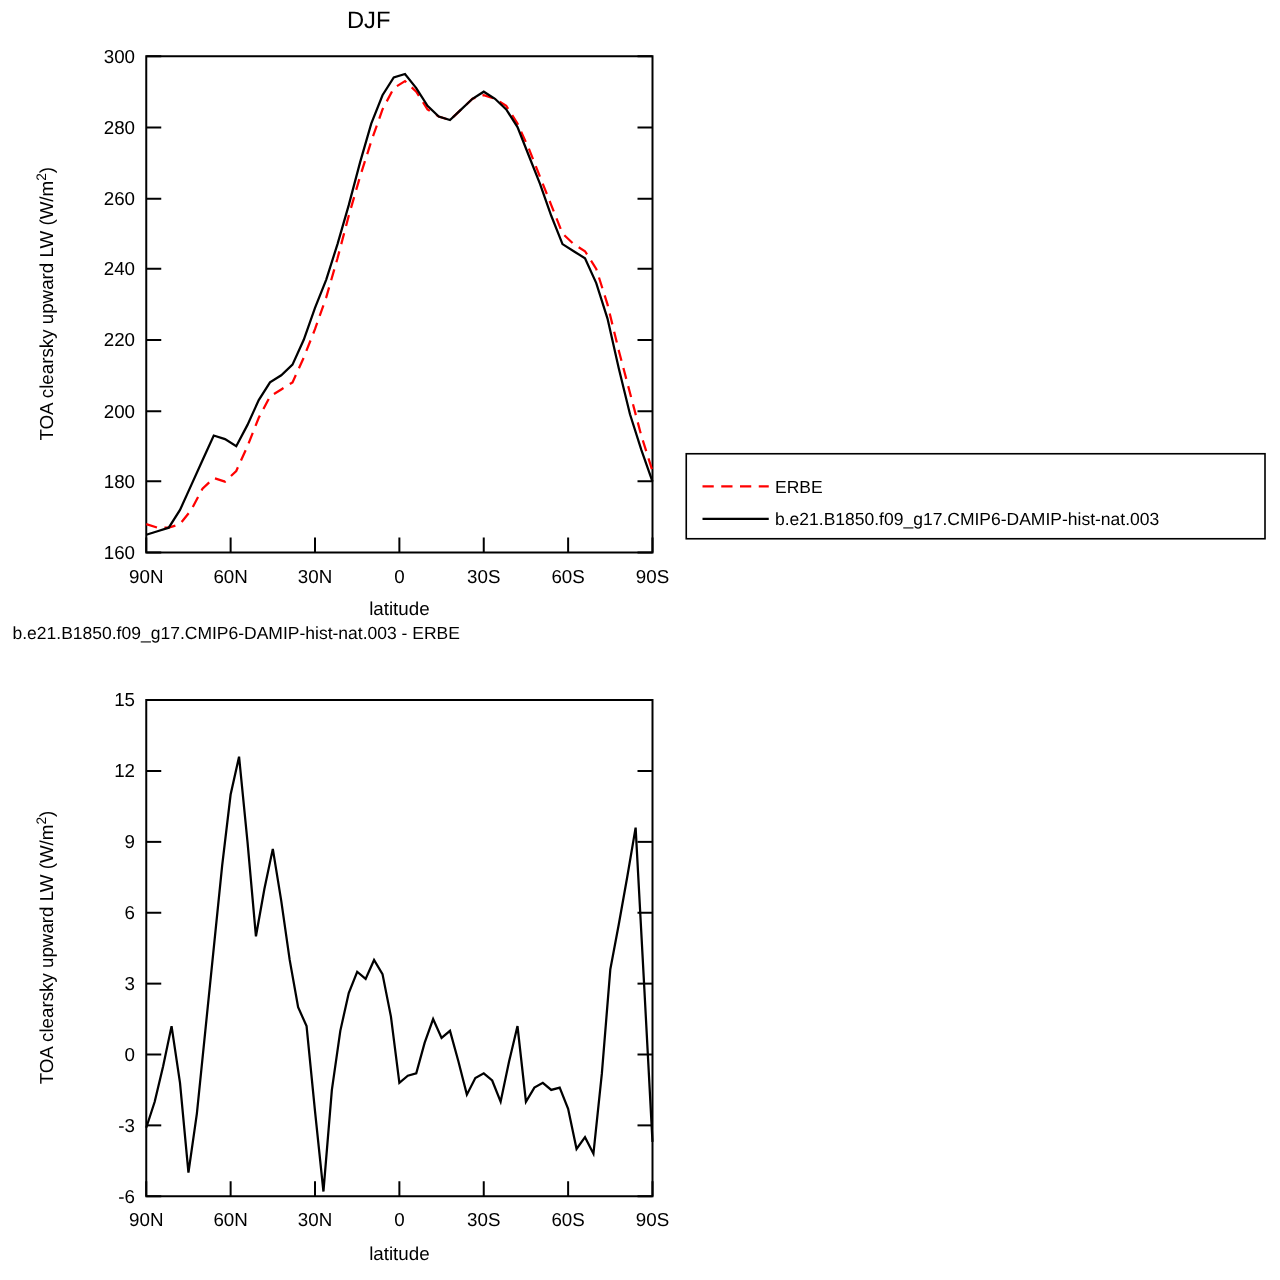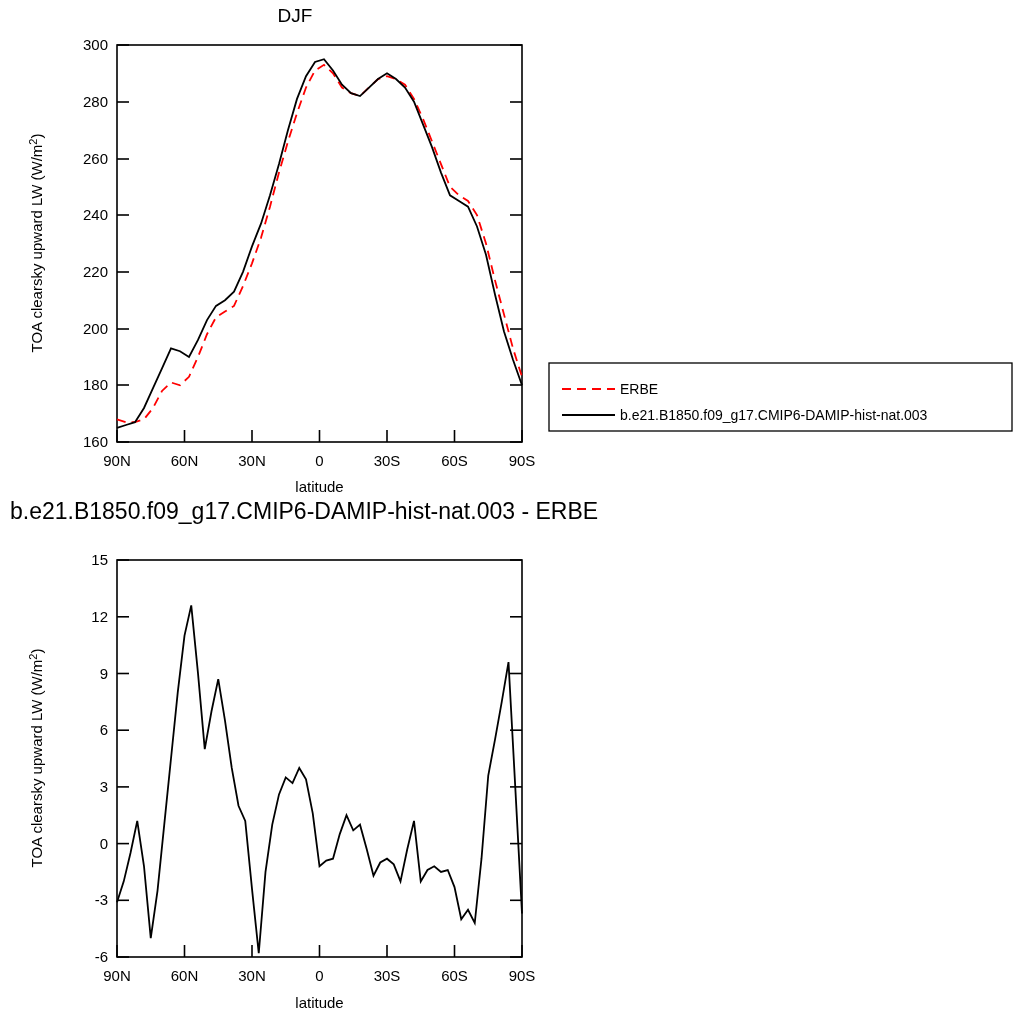--- a/index.html
+++ b/index.html
@@ -119,21 +119,21 @@
       <rect x="549" y="363" width="463" height="68" fill="#fff" stroke="#000" stroke-width="1.3"></rect>
       <line x1="562" y1="389" x2="615" y2="389" stroke="#ff0000" stroke-width="1.8" stroke-dasharray="9,6"></line>
       <text class="legend-text" x="620" y="394">ERBE</text>
       <line x1="562" y1="415" x2="615" y2="415" stroke="#000000" stroke-width="1.8"></line>
       <text class="legend-text" x="620" y="420">b.e21.B1850.f09_g17.CMIP6-DAMIP-hist-nat.003</text>
     </g>
   </svg>
 </div>
 
 <div class="plot-wrap" style="left:0;top:498px;width:1024px;height:28px;">
-  <div style="font-size:23px;padding-left:10px;">b.e21.B1850.f09_g17.CMIP6-DAMIP-hist-nat.003 - ERBE</div>
+  <div style="font-size:14px;padding-left:10px;">b.e21.B1850.f09_g17.CMIP6-DAMIP-hist-nat.003 - ERBE</div>
 </div>
 
 <div class="plot-wrap" id="bottom-chart" style="left:0;top:528px;width:1024px;height:496px;">
   <svg width="1024" height="496" viewBox="0 0 1024 496">
 
     <rect x="117" y="32" width="405" height="397" fill="none" stroke="#000" stroke-width="1.6"></rect>
 
     <g>
       <g>
         <line x1="117" y1="429" x2="129" y2="429" stroke="#000" stroke-width="1.6"></line>

